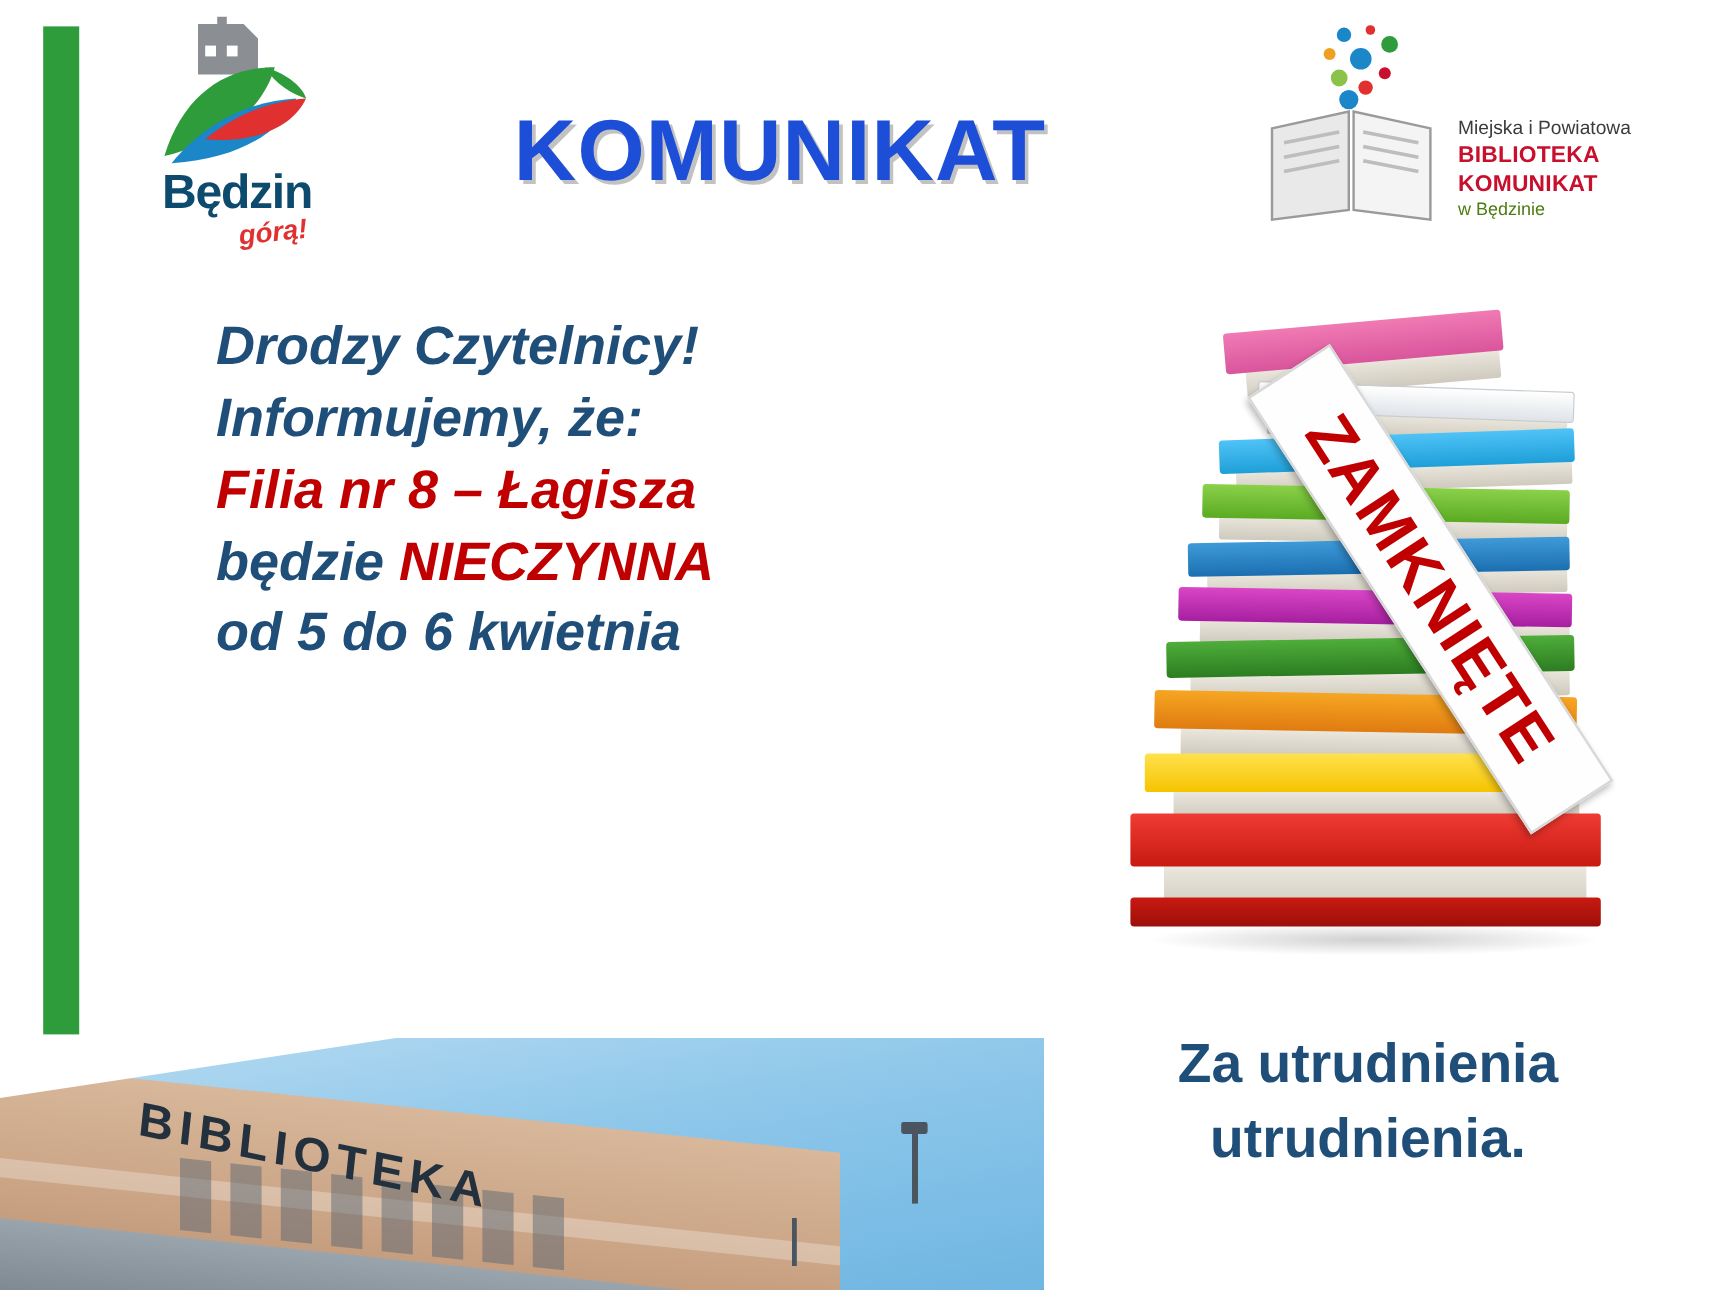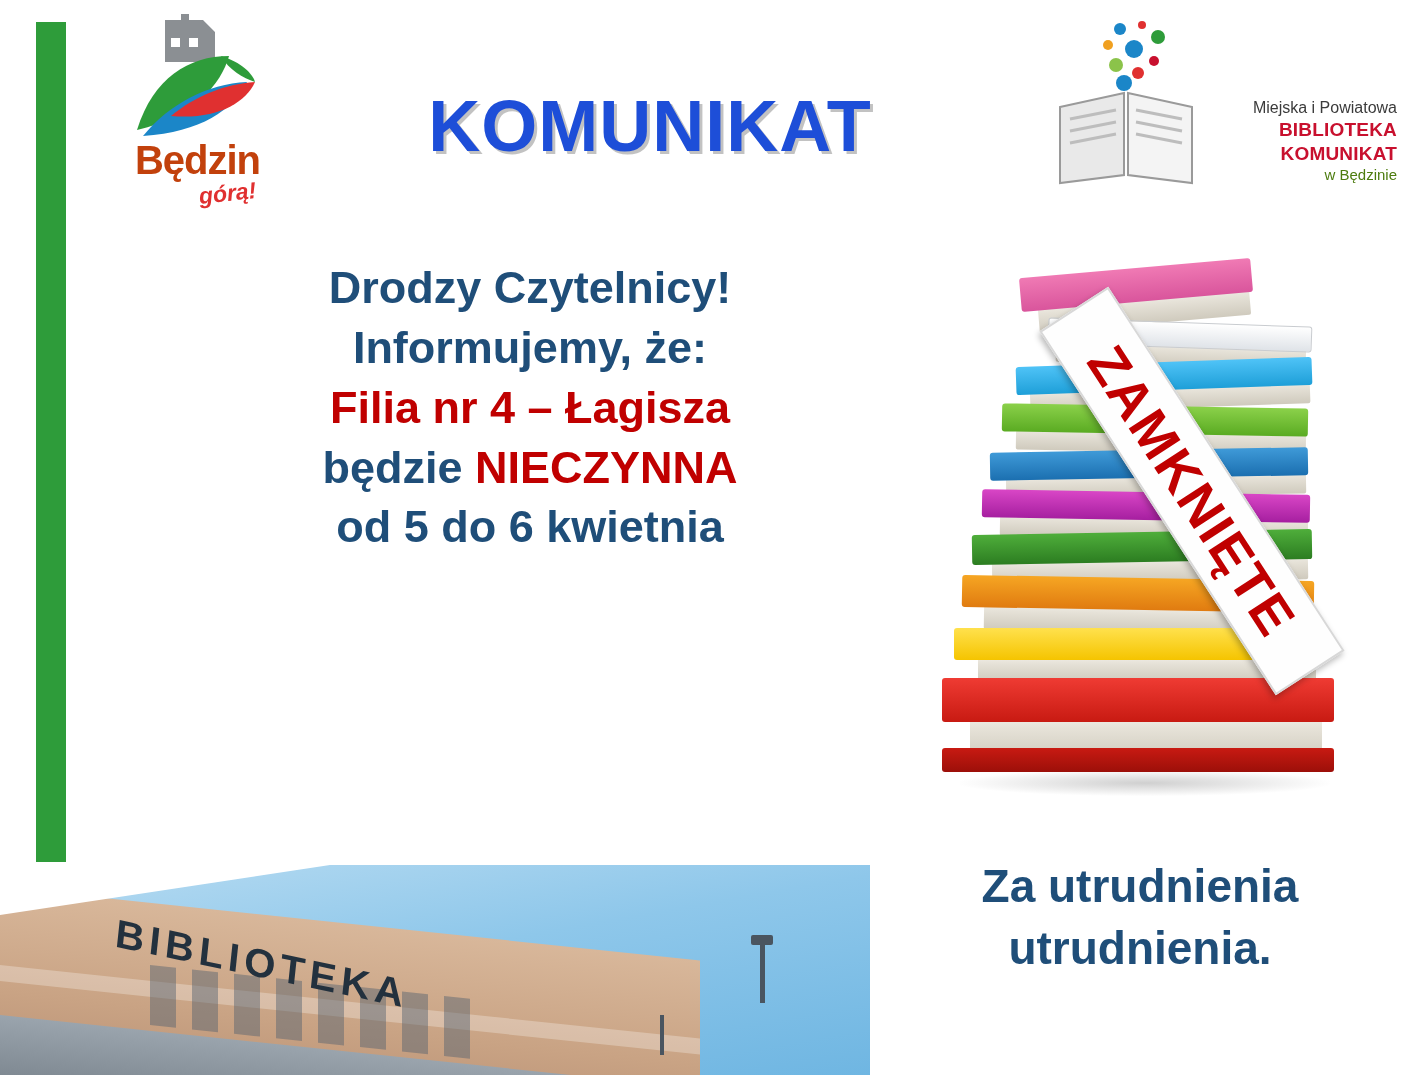--- a/index.html
+++ b/index.html
@@ -41,21 +41,21 @@
     height: 130px;
   }
   .bedzin-logo .wordmark {
     position: absolute;
     left: 0;
     top: 126px;
     width: 185px;
     text-align: center;
     font-size: 40px;
     font-weight: bold;
-    color: #c2410c;
+    color: #0c4a6e;
     letter-spacing: -1px;
   }
   .bedzin-logo .tagline {
     position: absolute;
     left: 60px;
     top: 168px;
     width: 125px;
     text-align: center;
     font-size: 23px;
     font-style: italic;
@@ -89,24 +89,24 @@
   }
   .lib-logo .book-emblem {
     position: absolute;
     left: 10px;
     top: 5px;
     width: 155px;
     height: 175px;
   }
   .lib-logo .txt {
     position: absolute;
-    left: 162px;
+    left: 175px;
     top: 88px;
     width: 195px;
-    text-align: right;
+    text-align: left;
     line-height: 1.25;
   }
   .lib-logo .l1 {
     font-size: 16px;
     color: #3b3b3b;
   }
   .lib-logo .l2 {
     font-size: 19px;
     font-weight: bold;
     color: #c8102e;
@@ -116,25 +116,26 @@
     font-size: 15px;
     color: #4d7c0f;
   }
 
   
   .message {
     position: absolute;
     left: 180px;
     top: 258px;
     width: 700px;
-    text-align: center;
+    text-align: left;
     font-size: 45px;
     font-weight: bold;
     color: #1f4e79;
     line-height: 1.33;
+    font-style: italic;
   }
   .message .red {
     color: #c00000;
   }
   .message .line {
     white-space: nowrap;
   }
 
   
   .apology {
@@ -344,21 +345,21 @@
   <div class="txt">
     <div class="l1">Miejska i Powiatowa</div>
     <div class="l2">BIBLIOTEKA KOMUNIKAT</div>
     <div class="l3">w Będzinie</div>
   </div>
 </div>
 
 <div class="message">
   <div class="line">Drodzy Czytelnicy!</div>
   <div class="line">Informujemy, że:</div>
-  <div class="line red">Filia nr 4 – Łagisza</div>
+  <div class="line red">Filia nr 8 – Łagisza</div>
   <div class="line"><span>będzie </span><span class="red">NIECZYNNA</span></div>
   <div class="line">od 5 do 6 kwietnia</div>
 </div>
 
 <div class="books">
   <div class="shadow"></div>
 
   <div class="pages" style="left:118px; top:38px; width:212px; height:36px; transform:rotate(-5deg);"></div>
   <div class="bk" style="left:100px; top:18px; width:232px; height:34px; background:linear-gradient(180deg,#f07ab4,#d9559c); transform:rotate(-5deg);"></div>
 

